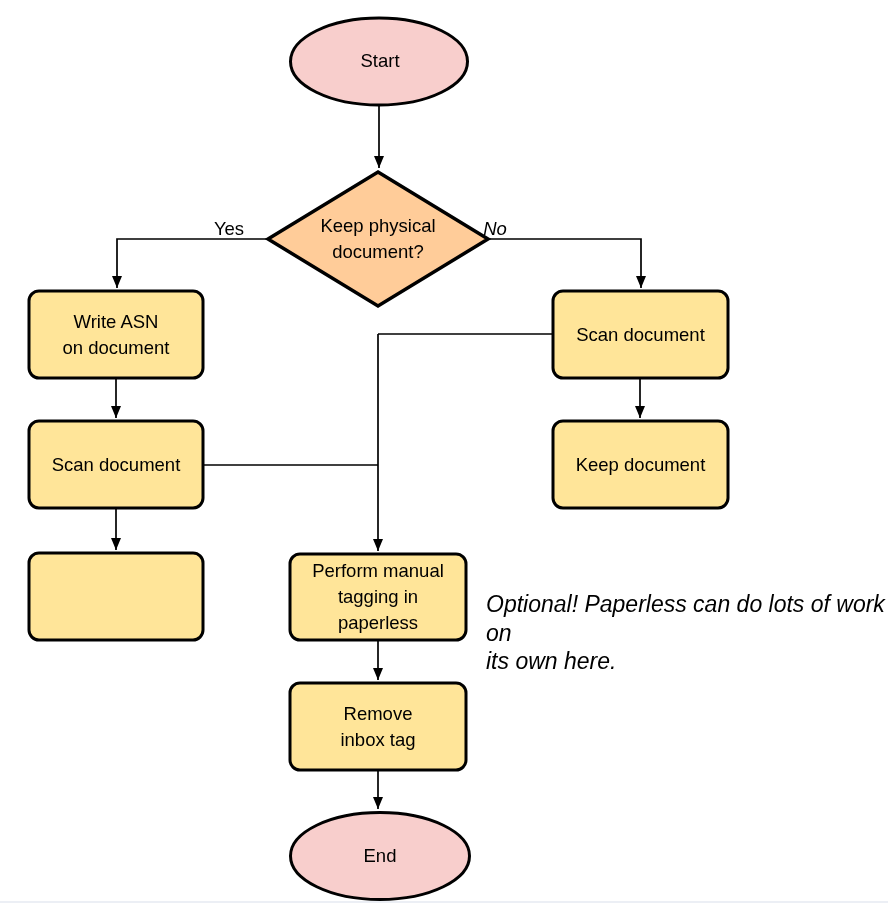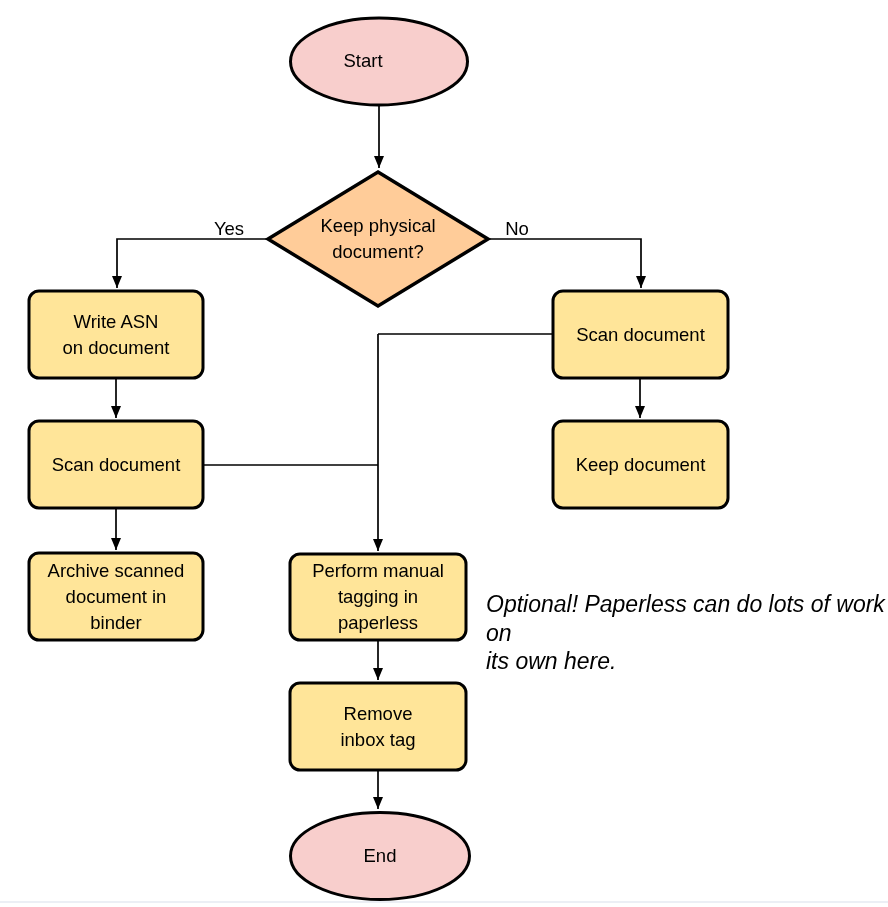--- a/index.html
+++ b/index.html
@@ -57,39 +57,36 @@
     <rect x="29" y="291" width="174" height="87" rx="10" stroke="#000" stroke-width="3" fill="#ffe599"></rect>
     <rect x="29" y="421" width="174" height="87" rx="10" stroke="#000" stroke-width="3" fill="#ffe599"></rect>
     <rect x="29" y="553" width="174" height="87" rx="10" stroke="#000" stroke-width="3" fill="#ffe599"></rect>
     <rect x="553" y="291" width="175" height="87" rx="10" stroke="#000" stroke-width="3" fill="#ffe599"></rect>
     <rect x="553" y="421" width="175" height="87" rx="10" stroke="#000" stroke-width="3" fill="#ffe599"></rect>
     <rect x="290" y="554" width="176" height="86" rx="10" stroke="#000" stroke-width="3" fill="#ffe599"></rect>
     <rect x="290" y="683" width="176" height="87" rx="10" stroke="#000" stroke-width="3" fill="#ffe599"></rect>
     <ellipse cx="380" cy="856" rx="89.5" ry="43.5" stroke="#000" stroke-width="3" fill="#f8cecc"></ellipse>
   </svg>
 
-  <div class="node-label" style="left:273px; top:17px; width:180px; height:88px;">Start</div>
+  <div class="node-label" style="left:290px; top:17px; width:180px; height:88px;">Start</div>
   <div class="node-label" style="left:29px; top:291px; width:174px; height:87px;">Write ASN
 on document</div>
   <div class="node-label" style="left:266px; top:171px; width:224px; height:136px;">Keep physical
 document?</div>
   <div class="node-label" style="left:29px; top:421px; width:174px; height:87px;">Scan document</div>
-  <div class="node-label" style="left:29px; top:553px; width:174px; height:87px;">Archive scanned
-document in
-binder</div>
   <div class="node-label" style="left:553px; top:291px; width:175px; height:87px;">Scan document</div>
   <div class="node-label" style="left:553px; top:421px; width:175px; height:87px;">Keep document</div>
   <div class="node-label" style="left:290px; top:554px; width:176px; height:86px;">Perform manual
 tagging in
 paperless</div>
   <div class="node-label" style="left:290px; top:683px; width:176px; height:87px;">Remove
 inbox tag</div>
   <div class="node-label" style="left:290px; top:812px; width:180px; height:88px;">End</div>
 
   <div class="edge-label" style="left:194px; top:208px; width:70px; height:26px;">Yes</div>
-  <div class="edge-label" style="left:482px; top:208px; width:70px; height:26px;">No</div>
+  <div class="edge-label" style="left:460px; top:208px; width:70px; height:26px;font-style:italic;">No</div>
 
   <div class="note-text">Optional! Paperless can do lots of work on
 its own here.</div>
 
   <div class="bottom-divider"></div>
 
 </div>
 
 </body></html>

